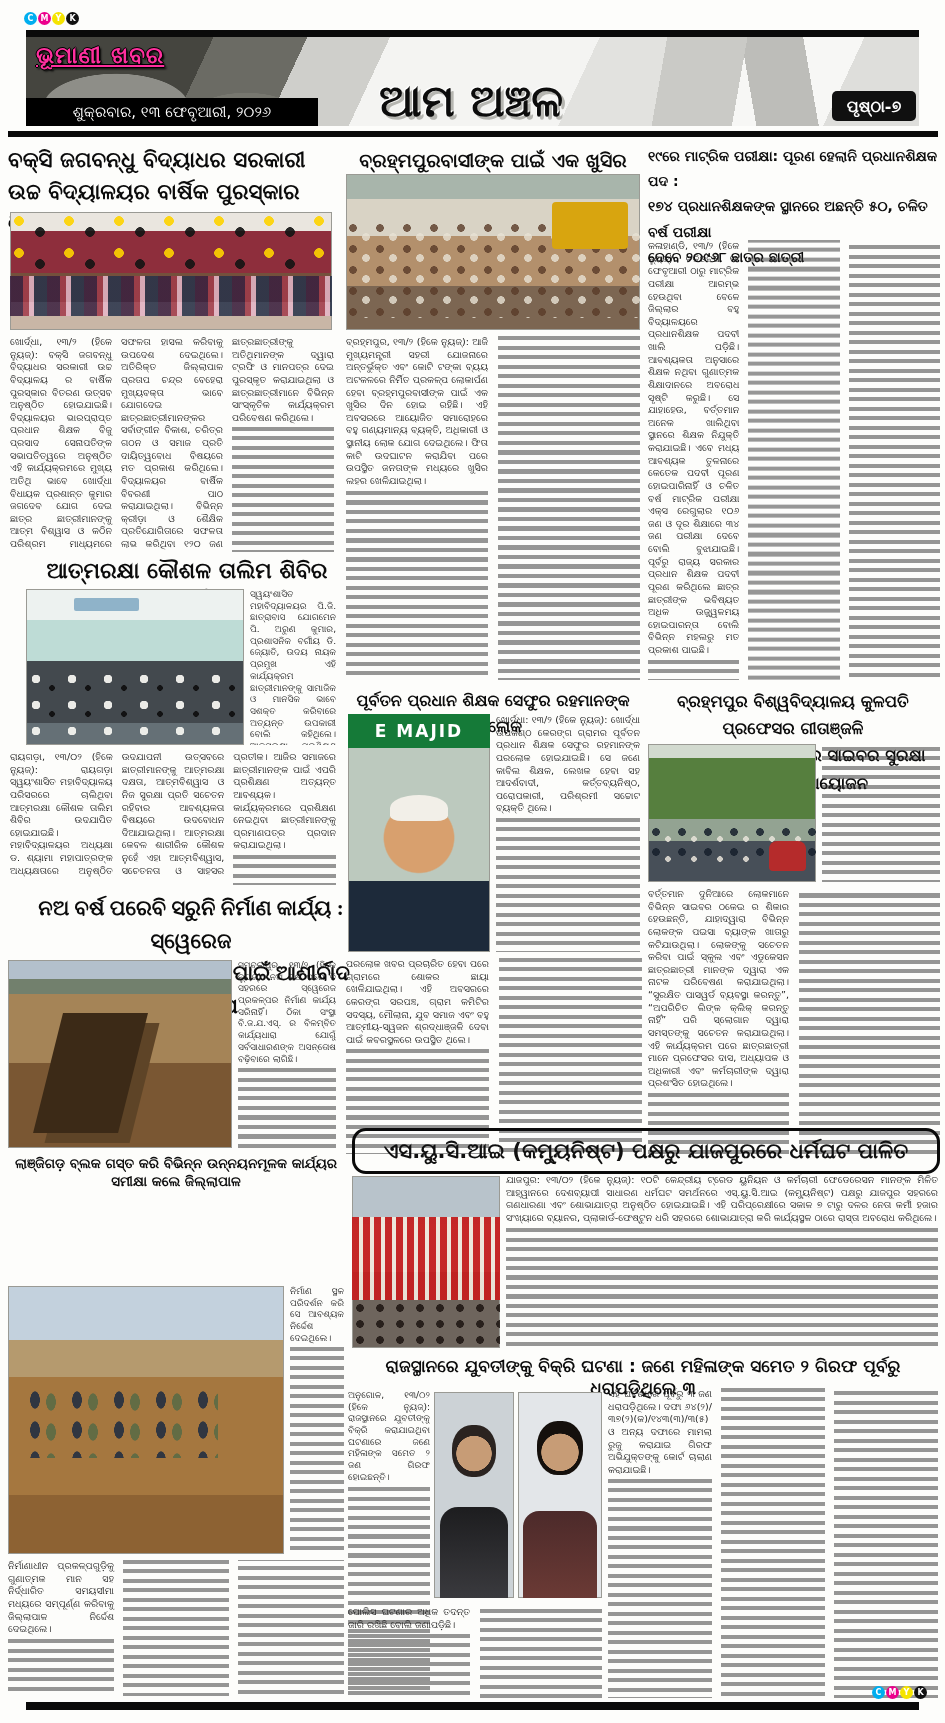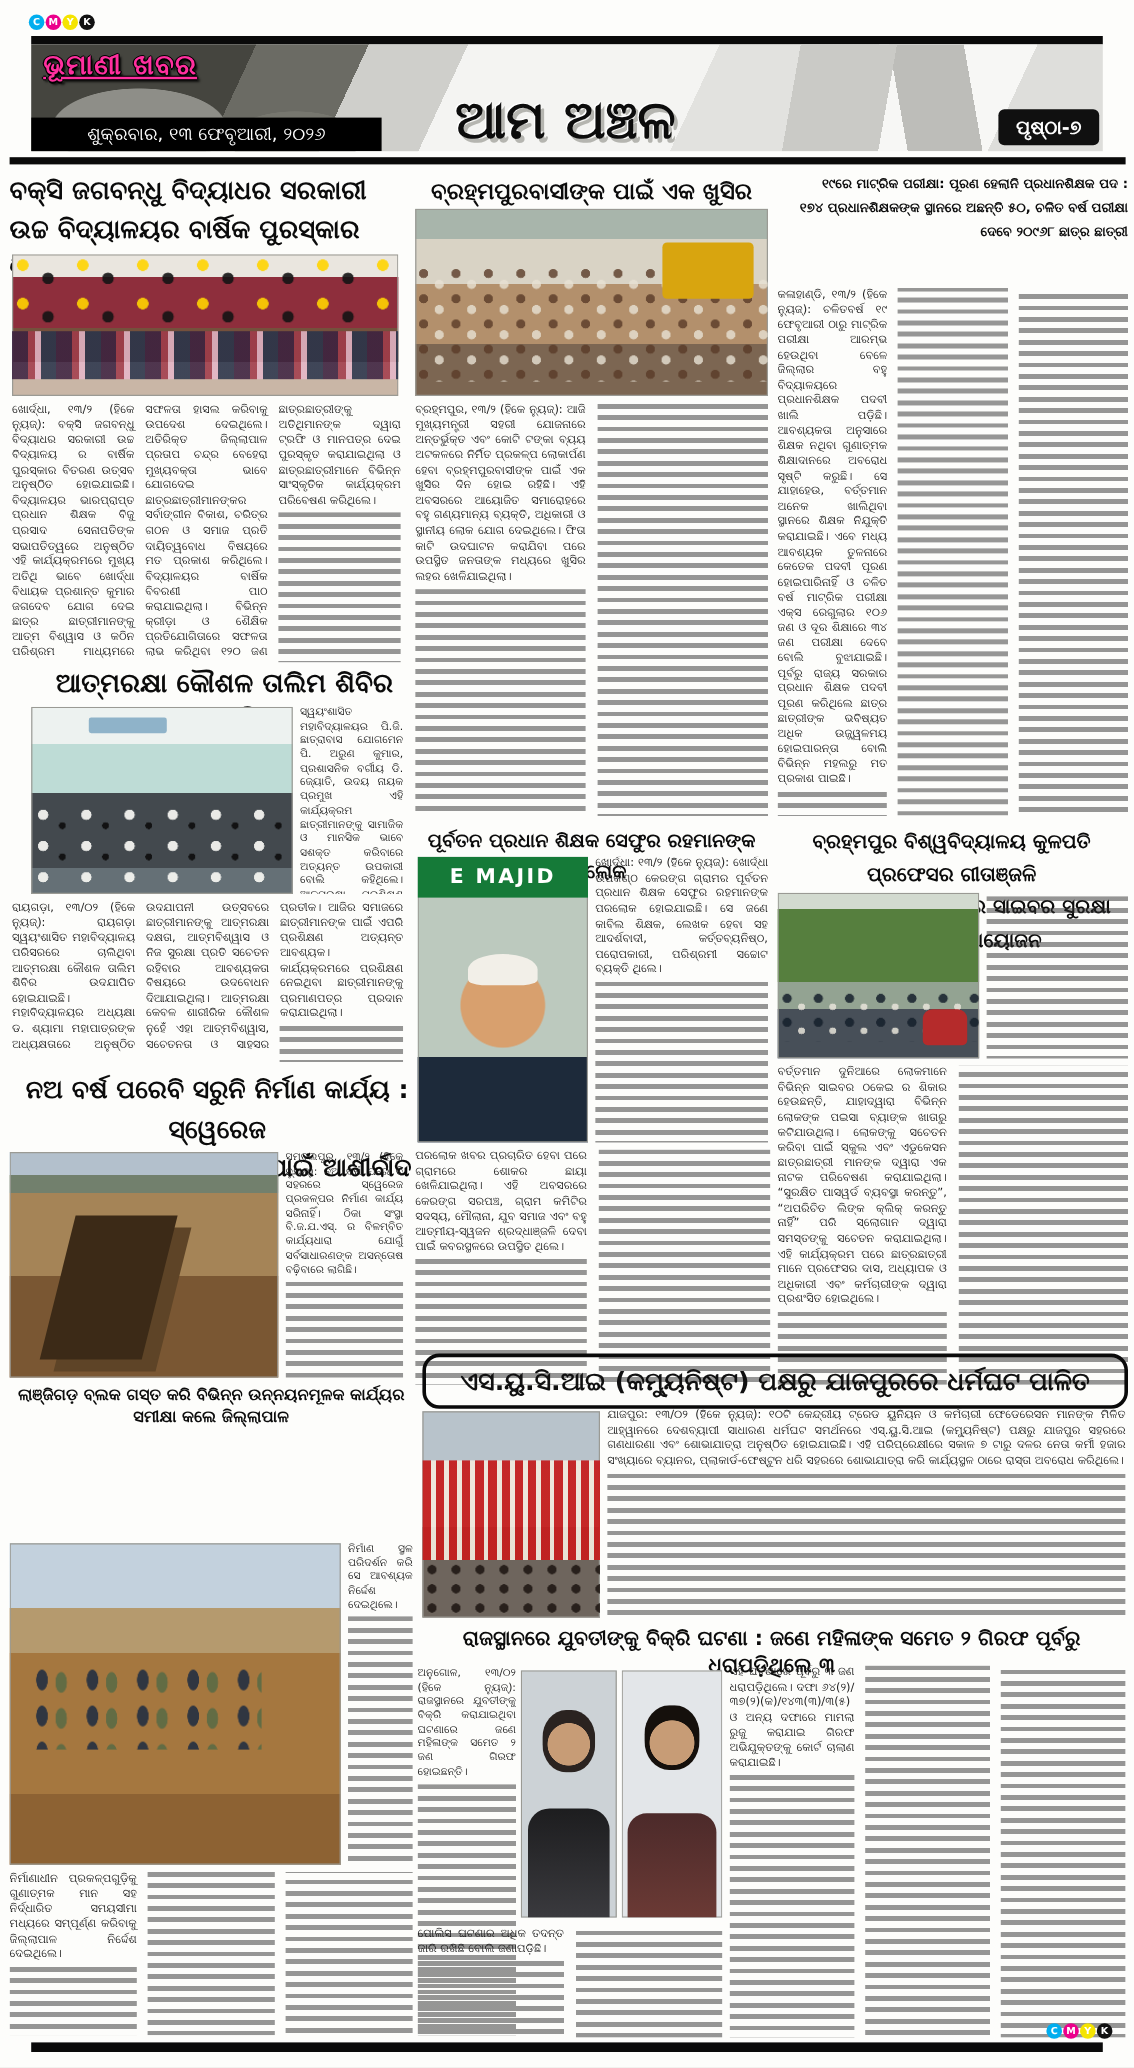--- a/index.html
+++ b/index.html
@@ -24,21 +24,21 @@
       text-shadow:-1px 0 0 #000,1px 0 0 #000,0 -1px 0 #000,0 1px 0 #000,2px 2px 2px #000;text-decoration:underline;}
   #date-box{background:#000;color:#fff;font-size:15px;display:flex;align-items:center;justify-content:center;}
   #section-title{font-size:44px;font-weight:bold;color:#0c0c0c;text-align:center;
       text-shadow:-1px -1px 0 #fff,3px 3px 0 #b5b5b0;}
   #page-box{background:#101010;color:#fff;font-size:16px;font-weight:bold;border-radius:5px;
       display:flex;align-items:center;justify-content:center;}
   
   .hl{font-weight:bold;color:#0b0b0b;}
   .h21{font-size:21.5px;line-height:1.5;}
   .h19{font-size:19px;line-height:1.4;text-align:center;}
-  .h16{font-size:11px;line-height:1.8;text-align:right;}
+  .h16{font-size:14px;line-height:1.8;text-align:left;}
   .h16b{font-size:16.5px;line-height:1.65;text-align:center;}
   .h22c{font-size:22px;line-height:1.3;text-align:center;}
   .h21c{font-size:21px;line-height:1.55;text-align:center;}
   .h13{font-size:13.5px;line-height:1.3;text-align:center;}
   .h17{font-size:17px;line-height:1.3;text-align:center;}
   .body{overflow:hidden;}
   .c3{column-count:3;column-gap:9px;}
   .c2{column-count:2;column-gap:10px;}
   .bt{font-size:9.5px;line-height:1.33;text-align:justify;margin:0;color:#1c1c1c;}
   .bt9{font-size:9px;line-height:1.3;}
@@ -136,21 +136,21 @@
   <div class="ph ph-hall" style="left:26px;top:589px;width:218px;height:156px;"></div>
   <div class="abs body" style="left:250px;top:589px;width:86px;height:156px;">
     <p class="bt bt9">ସ୍ୱୟଂଶାସିତ ମହାବିଦ୍ୟାଳୟର ପି.ଜି. ଛାତ୍ରାବାସ ଯୋଗମେନ ପି. ଅରୁଣ କୁମାର, ପ୍ରଶାସନିକ ବର୍ଗୀୟ ଡି. ଜ୍ୟୋତି, ଉଦୟ ନାୟକ ପ୍ରମୁଖ ଏହି କାର୍ଯ୍ୟକ୍ରମ ଛାତ୍ରୀମାନଙ୍କୁ ସାମାଜିକ ଓ ମାନସିକ ଭାବେ ସଶକ୍ତ କରିବାରେ ଅତ୍ୟନ୍ତ ଉପକାରୀ ବୋଲି କହିଥିଲେ। ଆତ୍ମରକ୍ଷା ପ୍ରଶିକ୍ଷଣ କାର୍ଯ୍ୟକ୍ରମର ସଂଯୋଜିକା ପୂଜା ପଟ୍ଟନାୟକ ଓ ମୋନାଲିଶା ପାଣିଗ୍ରାହୀ କାର୍ଯ୍ୟକ୍ରମର ଉଦ୍ଦେଶ୍ୟ ଓ ସଫଳତା</p>
 
   </div>
   <div class="abs body c3" style="left:10px;top:751px;width:326px;height:134px;">
     <p class="bt">ରାୟଗଡ଼ା, ୧୩/୦୨ (ହିକେ ନ୍ୟୁଜ୍): ରାୟଗଡ଼ା ସ୍ୱୟଂଶାସିତ ମହାବିଦ୍ୟାଳୟ ପରିସରରେ ଚାଲିଥିବା ଆତ୍ମରକ୍ଷା କୌଶଳ ତାଲିମ ଶିବିର ଉଦଯାପିତ ହୋଇଯାଇଛି। ମହାବିଦ୍ୟାଳୟର ଅଧ୍ୟକ୍ଷା ଡ. ଶ୍ୟାମା ମହାପାତ୍ରଙ୍କ ଅଧ୍ୟକ୍ଷତାରେ ଅନୁଷ୍ଠିତ ଉଦଯାପନୀ ଉତ୍ସବରେ ଛାତ୍ରୀମାନଙ୍କୁ ଆତ୍ମରକ୍ଷା ଦକ୍ଷତା, ଆତ୍ମବିଶ୍ୱାସ ଓ ନିଜ ସୁରକ୍ଷା ପ୍ରତି ସଚେତନ ରହିବାର ଆବଶ୍ୟକତା ବିଷୟରେ ଉଦବୋଧନ ଦିଆଯାଇଥିଲା। ଆତ୍ମରକ୍ଷା କେବଳ ଶାରୀରିକ କୌଶଳ ନୁହେଁ ଏହା ଆତ୍ମବିଶ୍ୱାସ, ସଚେତନତା ଓ ସାହସର ପ୍ରତୀକ। ଆଜିର ସମାଜରେ ଛାତ୍ରୀମାନଙ୍କ ପାଇଁ ଏପରି ପ୍ରଶିକ୍ଷଣ ଅତ୍ୟନ୍ତ ଆବଶ୍ୟକ। କାର୍ଯ୍ୟକ୍ରମରେ ପ୍ରଶିକ୍ଷଣ ନେଇଥିବା ଛାତ୍ରୀମାନଙ୍କୁ ପ୍ରମାଣପତ୍ର ପ୍ରଦାନ କରାଯାଇଥିଲା।</p>
     <div class="greek"></div>
   </div>
 
-  <div class="abs hl h21c" style="left:16px;top:892px;width:330px;">
+  <div class="abs hl h21c" style="left:26px;top:892px;width:330px;font-family:Liberation Serif, serif;">
     <div>ନଅ ବର୍ଷ ପରେବି ସରୁନି ନିର୍ମାଣ କାର୍ଯ୍ୟ : ସ୍ୱେରେଜ</div>
     <div>ପ୍ରକଳ୍ପ ସହରବାସୀଙ୍କ ପାଇଁ ଆଶୀର୍ବାଦ ନାଁ ଅଭିଶାପ</div>
   </div>
   <div class="ph ph-sewer" style="left:8px;top:960px;width:224px;height:188px;"></div>
   <div class="abs body" style="left:238px;top:960px;width:98px;height:188px;">
     <p class="bt bt9">ସମ୍ବଲପୁର, ୧୩/୨ (ହିକେ ନ୍ୟୁଜ୍): ନଅ ବର୍ଷ ପରେ ବି ସହରରେ ସ୍ୱେରେଜ ପ୍ରକଳ୍ପର ନିର୍ମାଣ କାର୍ଯ୍ୟ ସରିନାହିଁ। ଠିକା ସଂସ୍ଥା ବି.ଜ.ଯ.ଏସ୍. ର ବିଳମ୍ବିତ କାର୍ଯ୍ୟଧାରା ଯୋଗୁଁ ସର୍ବସାଧାରଣଙ୍କ ଅସନ୍ତୋଷ ବଢ଼ିବାରେ ଲାଗିଛି।</p>
     <div class="greek"></div>
   </div>
 
   <div class="abs hl h13" style="left:8px;top:1155px;width:336px;">ଲାଞ୍ଜିଗଡ଼ ବ୍ଲକ ଗସ୍ତ କରି ବିଭିନ୍ନ ଉନ୍ନୟନମୂଳକ କାର୍ଯ୍ୟର ସମୀକ୍ଷା କଲେ ଜିଲ୍ଲାପାଳ</div>

